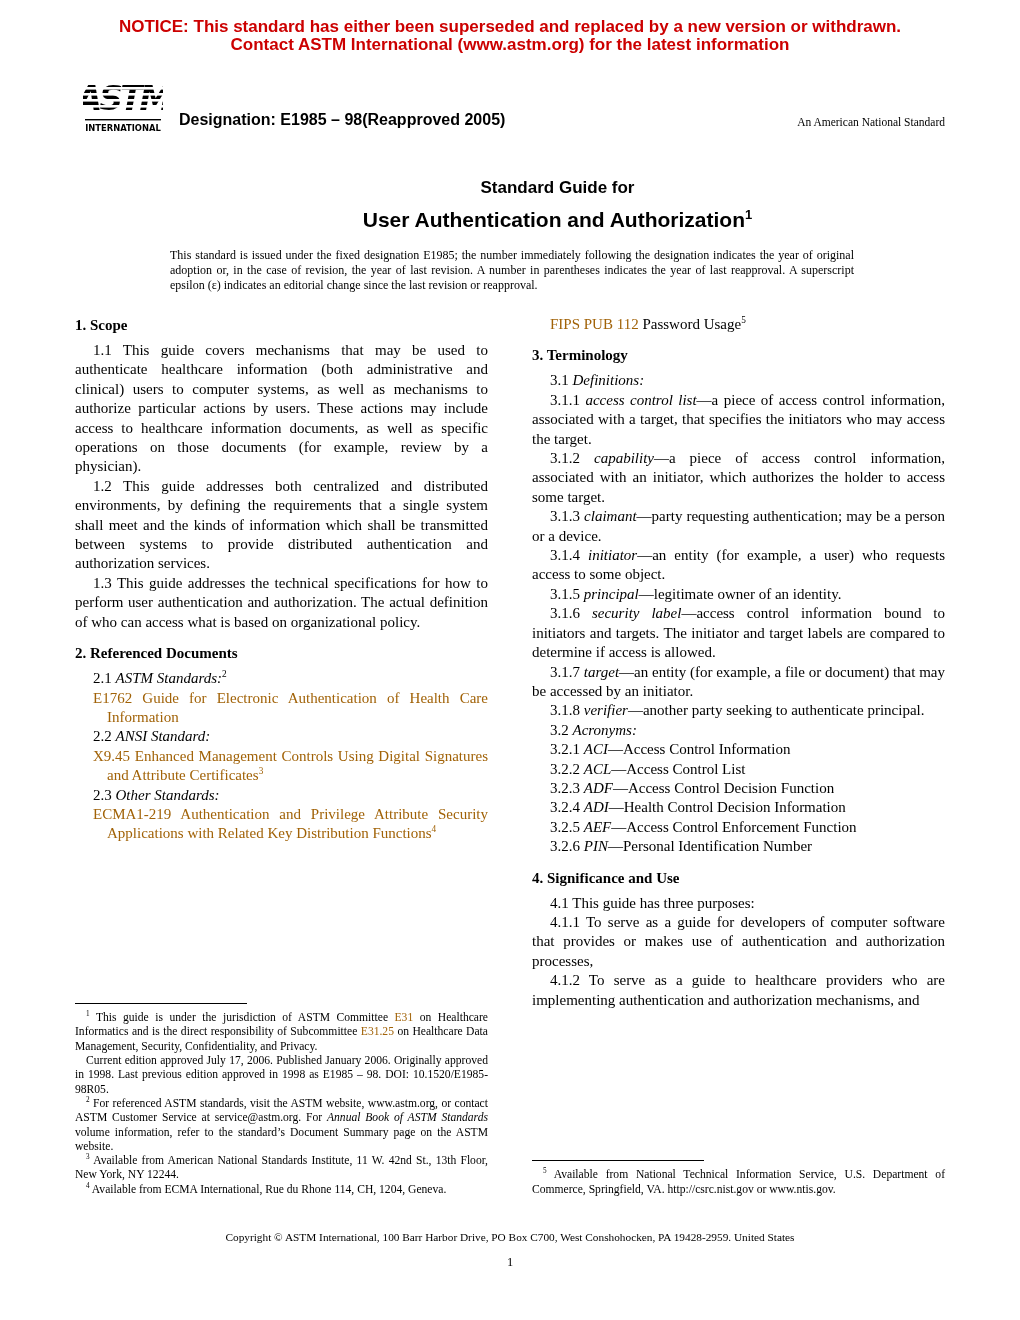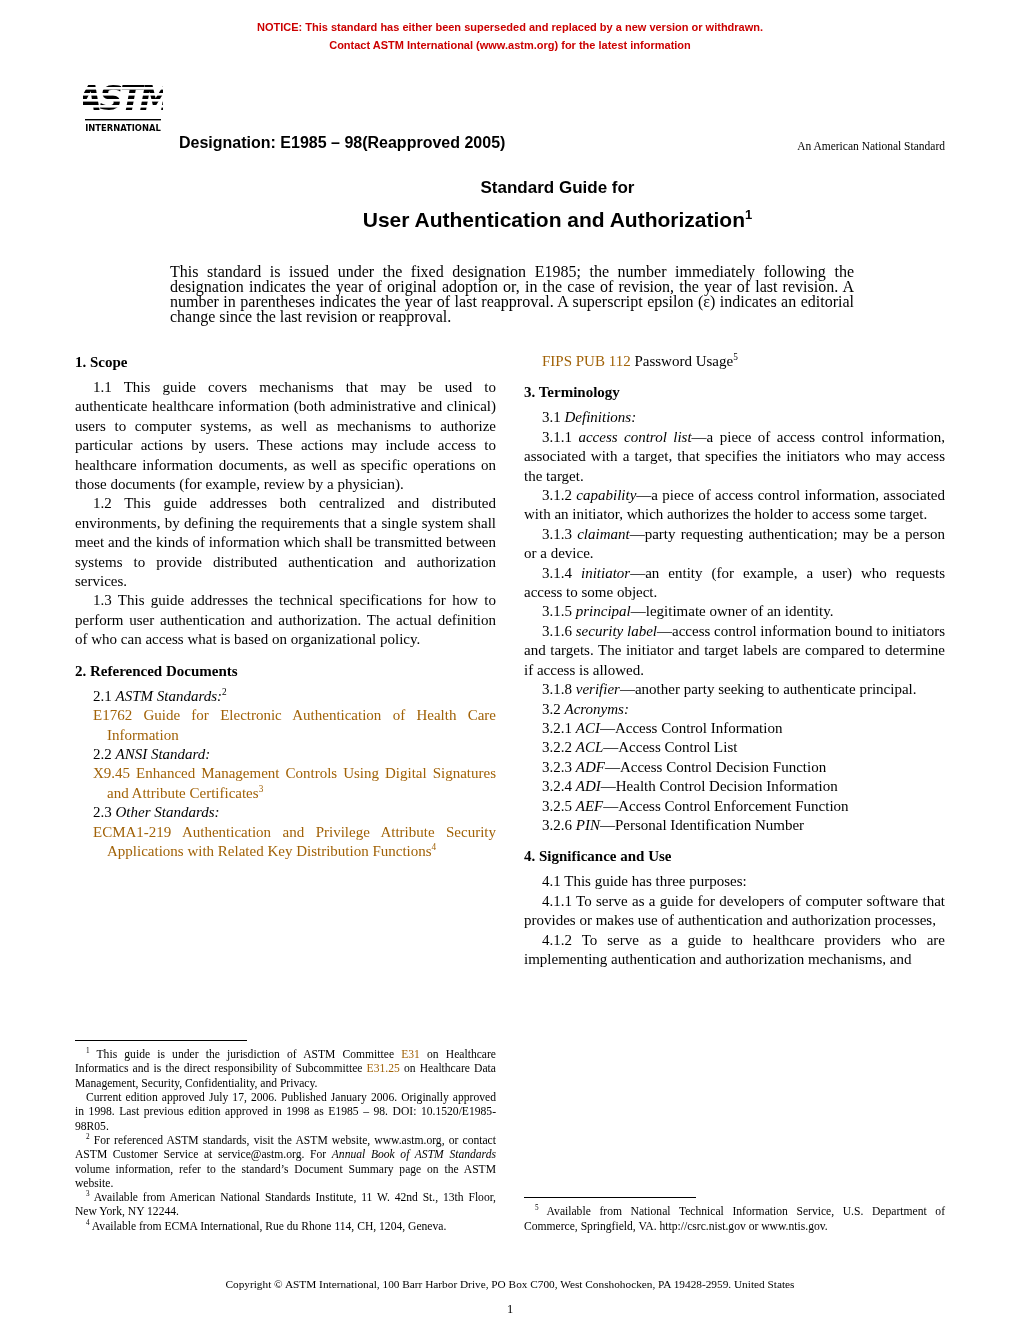--- a/index.html
+++ b/index.html
@@ -5,48 +5,48 @@
   * { margin: 0; padding: 0; box-sizing: border-box; }
   html, body { background: #ffffff; }
   .page {
     width: 1020px; height: 1320px; background: #ffffff; color: #000;
     font-family: "Liberation Serif", serif; position: relative;
     padding: 0 75px; overflow: hidden;
   }
   .notice {
     padding-top: 18px; text-align: center; color: #cc0000;
     font-family: "Liberation Sans", sans-serif; font-weight: bold;
-    font-size: 11px; line-height: 18px;
+    font-size: 17px; line-height: 18px;
   }
-  .header { display: flex; align-items: flex-end; margin-top: 10px; }
+  .header { display: flex; align-items: center; margin-top: 10px; }
   .logo { margin-left: 8px; width: 80px; flex: 0 0 auto; }
   .designation {
     font-family: "Liberation Sans", sans-serif; font-weight: bold;
     font-size: 16px; margin: 24px 0 0 16px;
   }
   .ans { margin-left: auto; margin-top: 27px; font-size: 11.5px; }
   .title-block { margin: 26px 0 0 95px; font-family: "Liberation Sans", sans-serif; font-weight: bold; text-align: center; }
   .title1 { font-size: 17px; }
   .title2 { font-size: 21px; margin-top: 10px; }
   .issuance {
-    margin: 32px 0 0 95px; width: 684px; font-size: 16px;
+    margin: 16px 0 0 95px; width: 684px; font-size: 12px;
     line-height: 15px; text-align: justify;
   }
-  .columns { display: flex; gap: 28px; margin-top: 28px; height: 882px; }
+  .columns { display: flex; gap: 44px; margin-top: 22px; height: 882px; }
   .col { width: 421px; display: flex; flex-direction: column; }
   .sec { font-size: 15px; font-weight: bold; margin: 13px 0 7px; font-family: "Liberation Serif", serif; }
   .sec.first { margin-top: 2px; }
   .para { font-size: 15px; line-height: 19.4px; text-align: justify; text-indent: 18px; margin: 0; }
   .ref { font-size: 15px; line-height: 19.4px; text-align: justify; margin-left: 32px; text-indent: -14px; }
   .link { color: #a16207; }
   sup { font-size: 0.62em; vertical-align: super; line-height: 0; }
   .footnotes { margin-top: auto; font-size: 11.6px; line-height: 14.3px; }
   .fn { text-indent: 11px; text-align: justify; margin: 0; }
   .fn-rule { width: 172px; border-top: 1px solid #000; margin: 10px 0 7px; }
-  .footer { text-align: center; margin-top: 44px; font-size: 11.3px; }
+  .footer { text-align: center; margin-top: 34px; font-size: 11.3px; }
   .pagenum { margin-top: 12px; font-size: 12.5px; }
 </style>
 </head>
 <body>
 
 <div class="page">
 
   <div class="notice">
     <div>NOTICE: This standard has either been superseded and replaced by a new version or withdrawn.</div>
     <div>Contact ASTM International (www.astm.org) for the latest information</div>
@@ -109,20 +109,21 @@
 
       <h3 class="sec">3. Terminology</h3>
       <p class="para"><span>3.1 </span><i>Definitions:</i></p>
 
       <p class="para"><span>3.1.1 </span><i>access control list</i><span>—a piece of access control information, associated with a target, that specifies the initiators who may access the target.</span></p>
       <p class="para"><span>3.1.2 </span><i>capability</i><span>—a piece of access control information, associated with an initiator, which authorizes the holder to access some target.</span></p>
       <p class="para"><span>3.1.3 </span><i>claimant</i><span>—party requesting authentication; may be a person or a device.</span></p>
       <p class="para"><span>3.1.4 </span><i>initiator</i><span>—an entity (for example, a user) who requests access to some object.</span></p>
       <p class="para"><span>3.1.5 </span><i>principal</i><span>—legitimate owner of an identity.</span></p>
       <p class="para"><span>3.1.6 </span><i>security label</i><span>—access control information bound to initiators and targets. The initiator and target labels are compared to determine if access is allowed.</span></p>
+      <p class="para"><span>3.1.7 </span><i>target</i><span>—an entity (for example, a file or document) that may be accessed by an initiator.</span></p>
       <p class="para"><span>3.1.8 </span><i>verifier</i><span>—another party seeking to authenticate principal.</span></p>
 
       <p class="para"><span>3.2 </span><i>Acronyms:</i></p>
       <p class="para"><span>3.2.1 </span><i>ACI</i><span>—Access Control Information</span></p>
       <p class="para"><span>3.2.2 </span><i>ACL</i><span>—Access Control List</span></p>
       <p class="para"><span>3.2.3 </span><i>ADF</i><span>—Access Control Decision Function</span></p>
       <p class="para"><span>3.2.4 </span><i>ADI</i><span>—Health Control Decision Information</span></p>
       <p class="para"><span>3.2.5 </span><i>AEF</i><span>—Access Control Enforcement Function</span></p>
       <p class="para"><span>3.2.6 </span><i>PIN</i><span>—Personal Identification Number</span></p>
 

